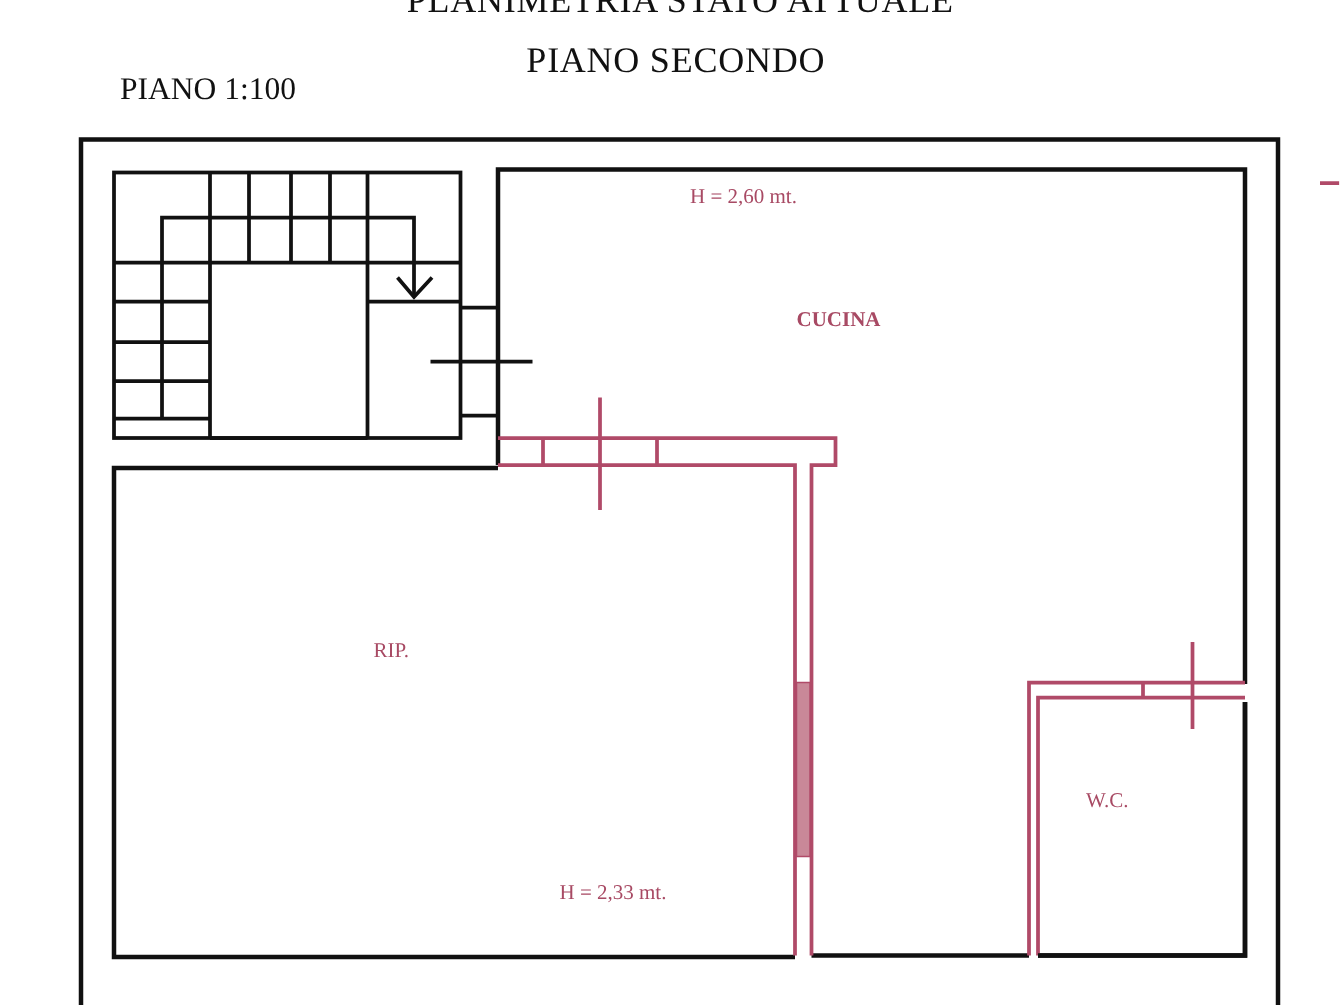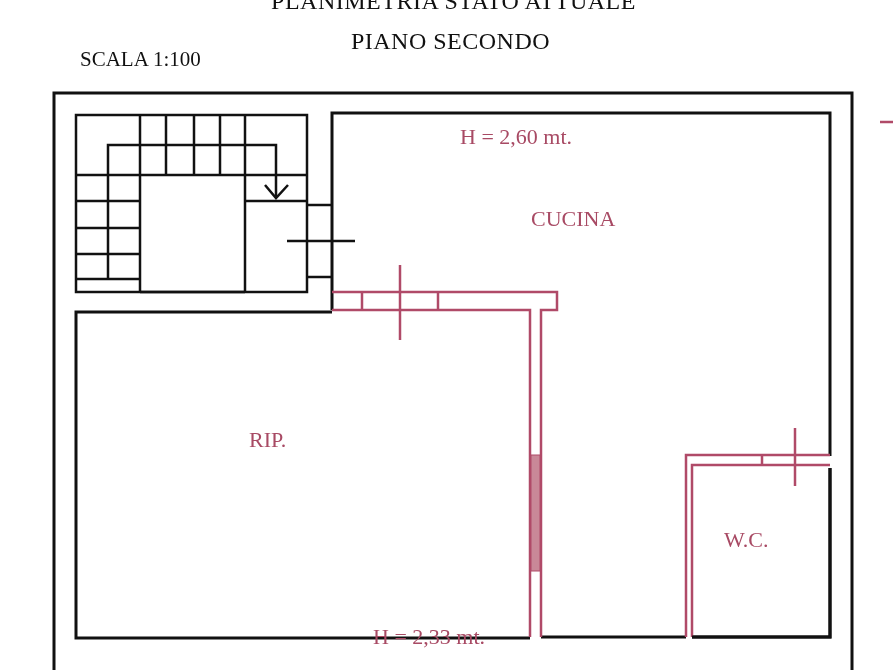--- a/index.html
+++ b/index.html
@@ -35,35 +35,35 @@
       white-space: nowrap;
     }
     svg#plan {
       position: absolute;
       left: 0;
       top: 0;
     }
     .room-label {
       position: absolute;
       color: #a84a64;
-      font-size: 22px;
+      font-size: 14px;
       white-space: nowrap;
     }
     #lbl-h-cucina { left: 460px; top: 124px; }
-    #lbl-cucina { left: 531px; top: 206px; }
+    #lbl-cucina { left: 531px; top: 206px; font-weight: bold; }
     #lbl-rip { left: 249px; top: 427px; }
     #lbl-wc { left: 724px; top: 527px; }
-    #lbl-h-rip { left: 373px; top: 624px; }
+    #lbl-h-rip { left: 373px; top: 588px; }
   </style>
 </head>
 <body>
 
 <div class="title-line" id="title1">PLANIMETRIA STATO ATTUALE</div>
 <div class="title-line" id="title2">PIANO SECONDO</div>
-<div id="scale">SCALA 1:100</div>
+<div id="scale">PIANO 1:100</div>
 
 <svg id="plan" width="893" height="670" viewBox="0 0 893 670" xmlns="http://www.w3.org/2000/svg">
 
   <g fill="none" stroke="#111" stroke-width="3">
     <path d="M 54 670 L 54 93 L 852 93 L 852 670"></path>
   </g>
 
   <g fill="none" stroke="#111" stroke-width="2.5">
     <rect x="76" y="115" width="231" height="177"></rect>
 

